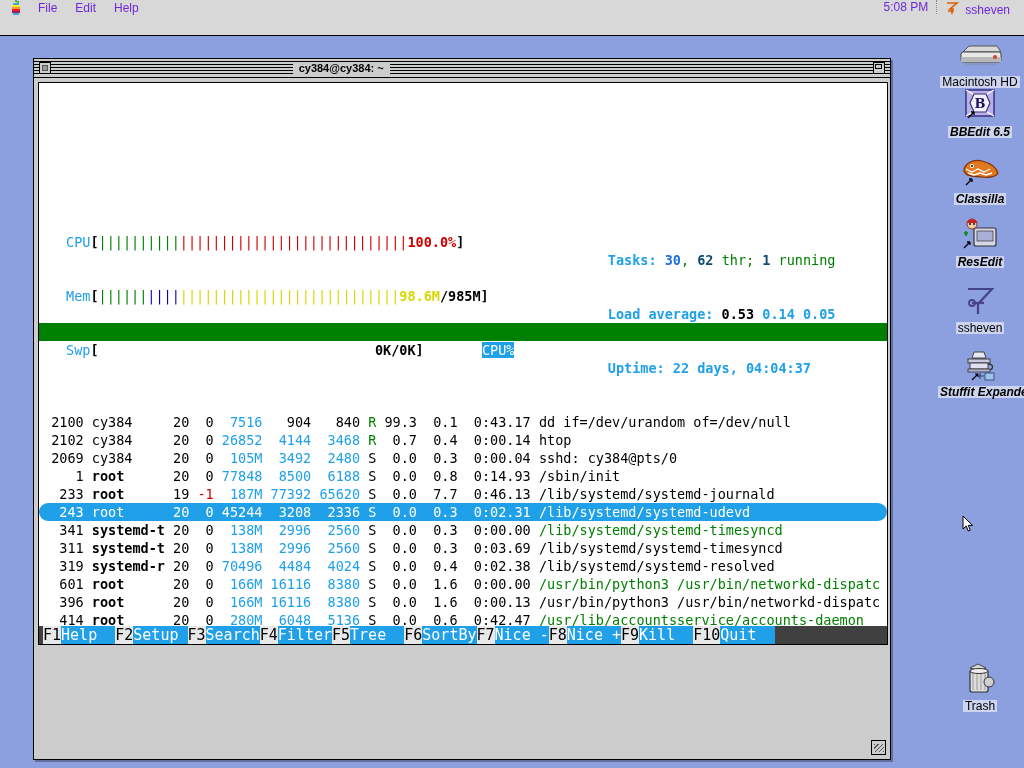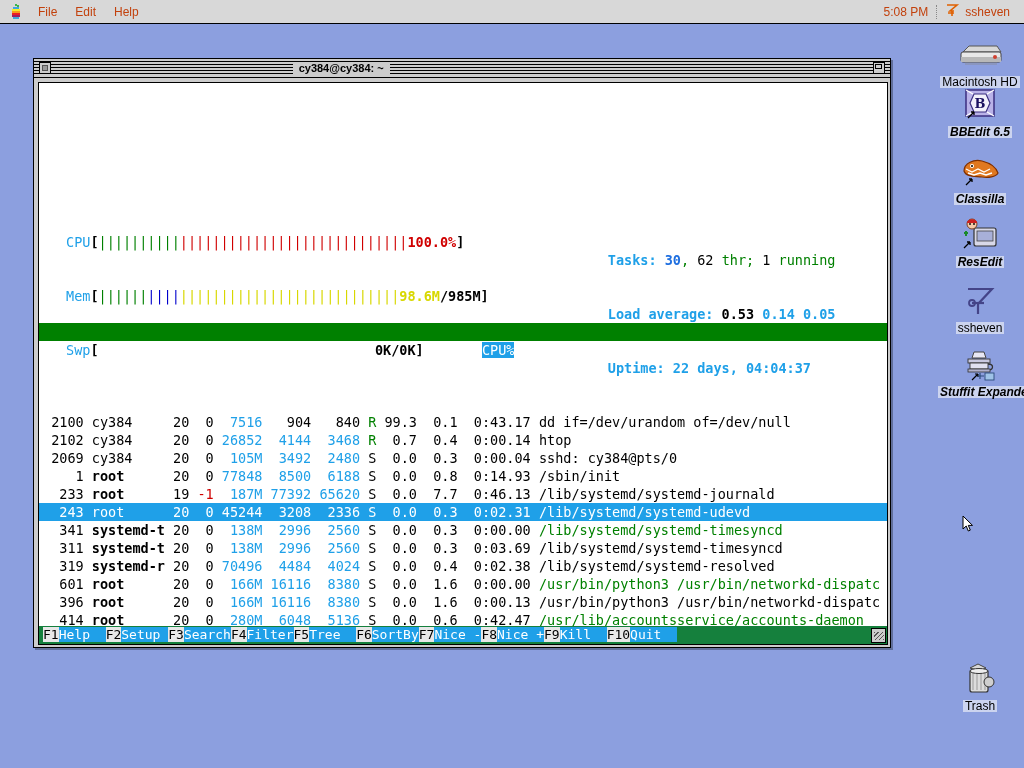--- a/index.html
+++ b/index.html
@@ -13,27 +13,27 @@
   body {
     background: #8c9fdf;
     position: relative;
     -webkit-font-smoothing: none;
   }
 
   
   .menubar {
     position: absolute;
     left: 0; top: 0;
-    width: 1024px; height: 24px;
+    width: 1024px; height: 36px;
     background: #d8d8d8;
     border-bottom: 1px solid #000;
     display: flex;
-    align-items: center;
+    align-items: flex-start;
     font-size: 12px;
-    color: #c2410c;
+    color: #6d28d9;
     box-sizing: border-box;
     z-index: 20;
   }
   .menubar .apple {
     margin-left: 9px;
     margin-right: 6px;
     width: 14px; height: 16px;
     position: relative;
     display: inline-block;
   }
@@ -93,21 +93,21 @@
     margin-top: 2px;
     white-space: nowrap;
     font-family: "Liberation Sans", sans-serif;
   }
   .dicon.italic .label { font-style: italic; font-weight: bold; }
 
   
   .win {
     position: absolute;
     left: 33px; top: 58px;
-    width: 858px; height: 590px;
+    width: 858px; height: 702px;
     background: #cccccc;
     border: 1px solid #000;
     box-sizing: border-box;
     z-index: 10;
     box-shadow: 2px 2px 0 rgba(0,0,0,0.30);
   }
   .titlebar {
     position: relative;
     height: 19px;
     background: #cccccc;
@@ -207,21 +207,21 @@
   .bracket { color: #000; font-weight: bold; }
 
   .statcol {
     position: absolute;
     left: 455px; top: 0;
   }
   .statline { height: 18px; white-space: pre; }
   .c-cyan { color: #1fa0e8; font-weight: bold; }
   .c-blue-b { color: #1f6fe0; font-weight: bold; }
   .c-green { color: #008000; }
-  .c-green-b { color: #000000; font-weight: normal; }
+  .c-green-b { color: #0c4a6e; font-weight: bold; }
   .c-black-b { color: #000; font-weight: bold; }
   .c-cyan-b { color: #1fa0e8; font-weight: bold; }
 
   
   .thead {
     background: #008000;
     color: #ffffff;
     height: 18px;
     white-space: pre;
     padding-left: 4px;
@@ -234,33 +234,33 @@
   }
   .rows { }
   .prow {
     height: 18px;
     white-space: pre;
     padding-left: 4px;
     box-sizing: border-box;
     width: 848px;
     color: #000;
   }
-  .prow.sel { background: #1fa0e8; color: #ffffff; }
+  .prow.sel { background: #1fa0e8; color: #ffffff; border-radius: 9px; }
   .f-bold { font-weight: bold; }
 
   
   .fkeybar {
     position: absolute;
     left: 0; bottom: 0;
     width: 848px;
     height: 18px;
-    background: #15803d;
+    background: #404040;
     white-space: pre;
     font-family: "DejaVu Sans Mono", "Liberation Mono", monospace;
-    font-size: 13px;
+    font-size: 15px;
     line-height: 18px;
     color: #ffffff;
     padding-left: 4px;
     box-sizing: border-box;
   }
   .fkeybar .fk {
     background: #e8e8e8;
     color: #000;
   }
   .fkeybar .flabel {

